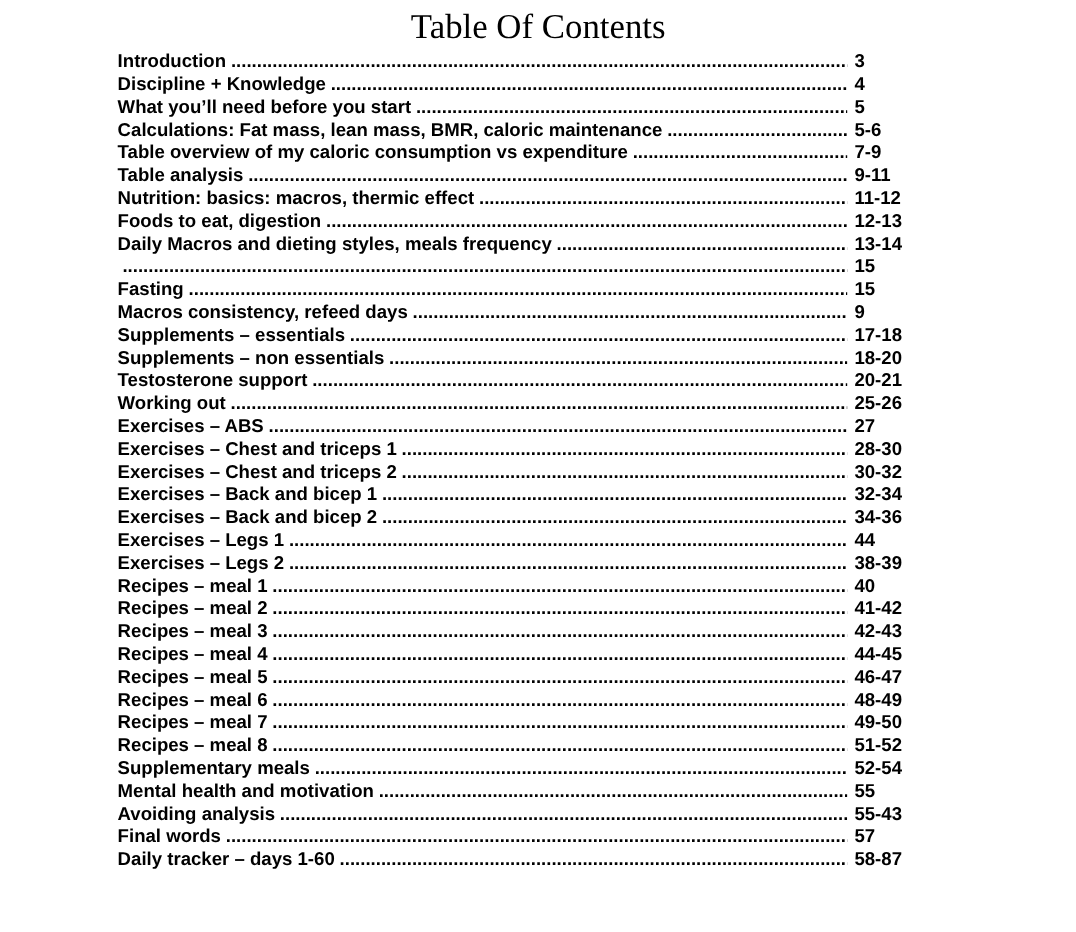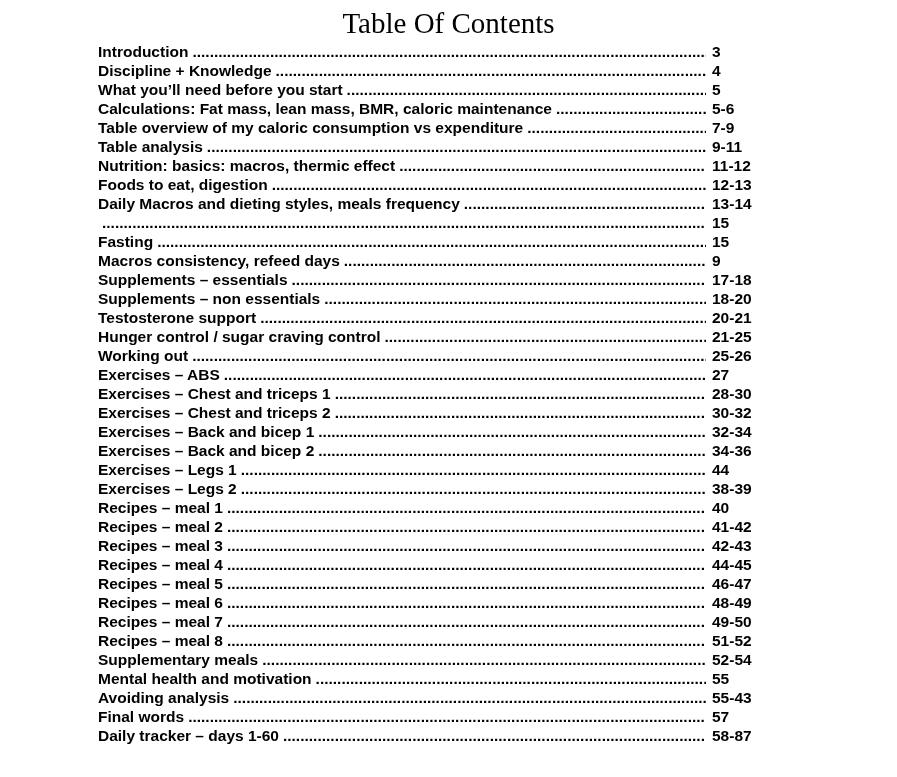--- a/index.html
+++ b/index.html
@@ -132,25 +132,20 @@
       <span class="label">Supplements – non essentials</span>
       <span class="dots"></span>
       <span class="pageno">18-20</span>
     </div>
   <div class="row">
       <span class="label">Testosterone support</span>
       <span class="dots"></span>
       <span class="pageno">20-21</span>
     </div>
   <div class="row">
-      <span class="label">Hunger control / sugar craving control</span>
-      <span class="dots"></span>
-      <span class="pageno">21-25</span>
-    </div>
-  <div class="row">
       <span class="label">Working out</span>
       <span class="dots"></span>
       <span class="pageno">25-26</span>
     </div>
   <div class="row">
       <span class="label">Exercises – ABS</span>
       <span class="dots"></span>
       <span class="pageno">27</span>
     </div>
   <div class="row">

